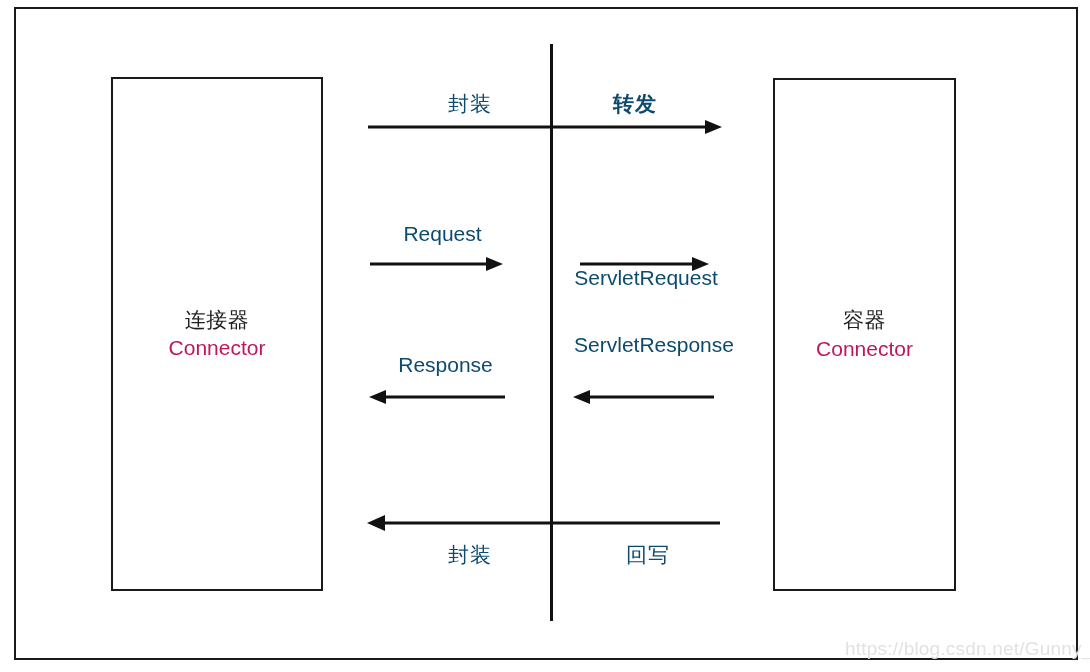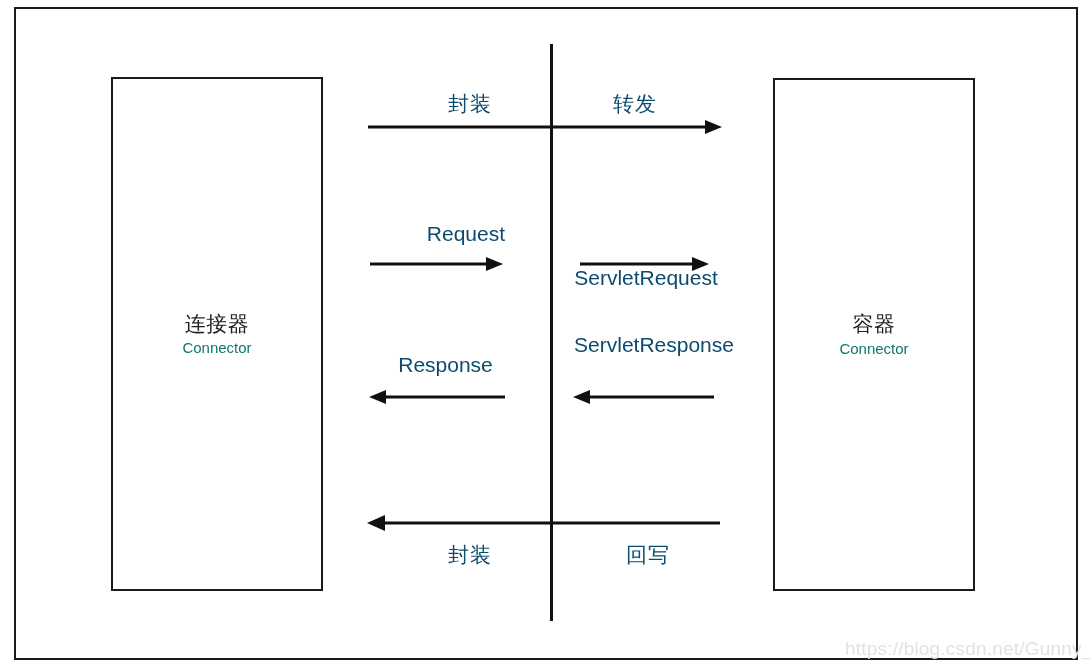--- a/index.html
+++ b/index.html
@@ -41,32 +41,32 @@
   }
   .box-left {
     left: 111px;
     top: 77px;
     width: 212px;
     height: 514px;
   }
   .box-right {
     left: 773px;
     top: 78px;
-    width: 202px;
+    width: 183px;
     height: 513px;
   }
   .box-label-cn {
     font-size: 21px;
     color: #1f1f1f;
     line-height: 1.35;
     letter-spacing: 0.5px;
   }
   .box-label-en {
-    font-size: 15px;
-    color: #0f766e;
+    font-size: 21px;
+    color: #be185d;
     line-height: 1.35;
   }
   
   .divider-line {
     position: absolute;
     left: 550px;
     top: 44px;
     width: 3px;
     height: 577px;
     background: #111111;
@@ -119,27 +119,27 @@
   </div>
 
   <div class="component-box box-right">
     <div class="box-label-cn">容器</div>
     <div class="box-label-en">Connector</div>
   </div>
 
   <div class="divider-line"></div>
 
   <div class="flow-label label-cn" style="left:420px; top:90px; width:100px;">封装</div>
-  <div class="flow-label label-cn" style="left:585px; top:90px; width:100px;">转发</div>
+  <div class="flow-label label-cn" style="left:585px; top:90px; width:100px;font-weight:bold;">转发</div>
   <svg class="arrow-svg" style="left:360px; top:115px;" width="375" height="25">
     <line class="arrow-line" x1="8" y1="12" x2="352" y2="12"></line>
     <polygon class="arrow-head" points="362,12 345,5 345,19"></polygon>
   </svg>
 
-  <div class="flow-label" style="left:380px; top:222px; width:125px;text-align:right;">Request</div>
+  <div class="flow-label" style="left:380px; top:222px; width:125px;">Request</div>
   <div class="flow-label" style="left:566px; top:222px; width:160px;margin-top:44px;">ServletRequest</div>
   <svg class="arrow-svg" style="left:362px; top:252px;" width="150" height="24">
     <line class="arrow-line" x1="8" y1="12" x2="130" y2="12"></line>
     <polygon class="arrow-head" points="141,12 124,5 124,19"></polygon>
   </svg>
   <svg class="arrow-svg" style="left:572px; top:252px;" width="150" height="24">
     <line class="arrow-line" x1="8" y1="12" x2="126" y2="12"></line>
     <polygon class="arrow-head" points="137,12 120,5 120,19"></polygon>
   </svg>
 

